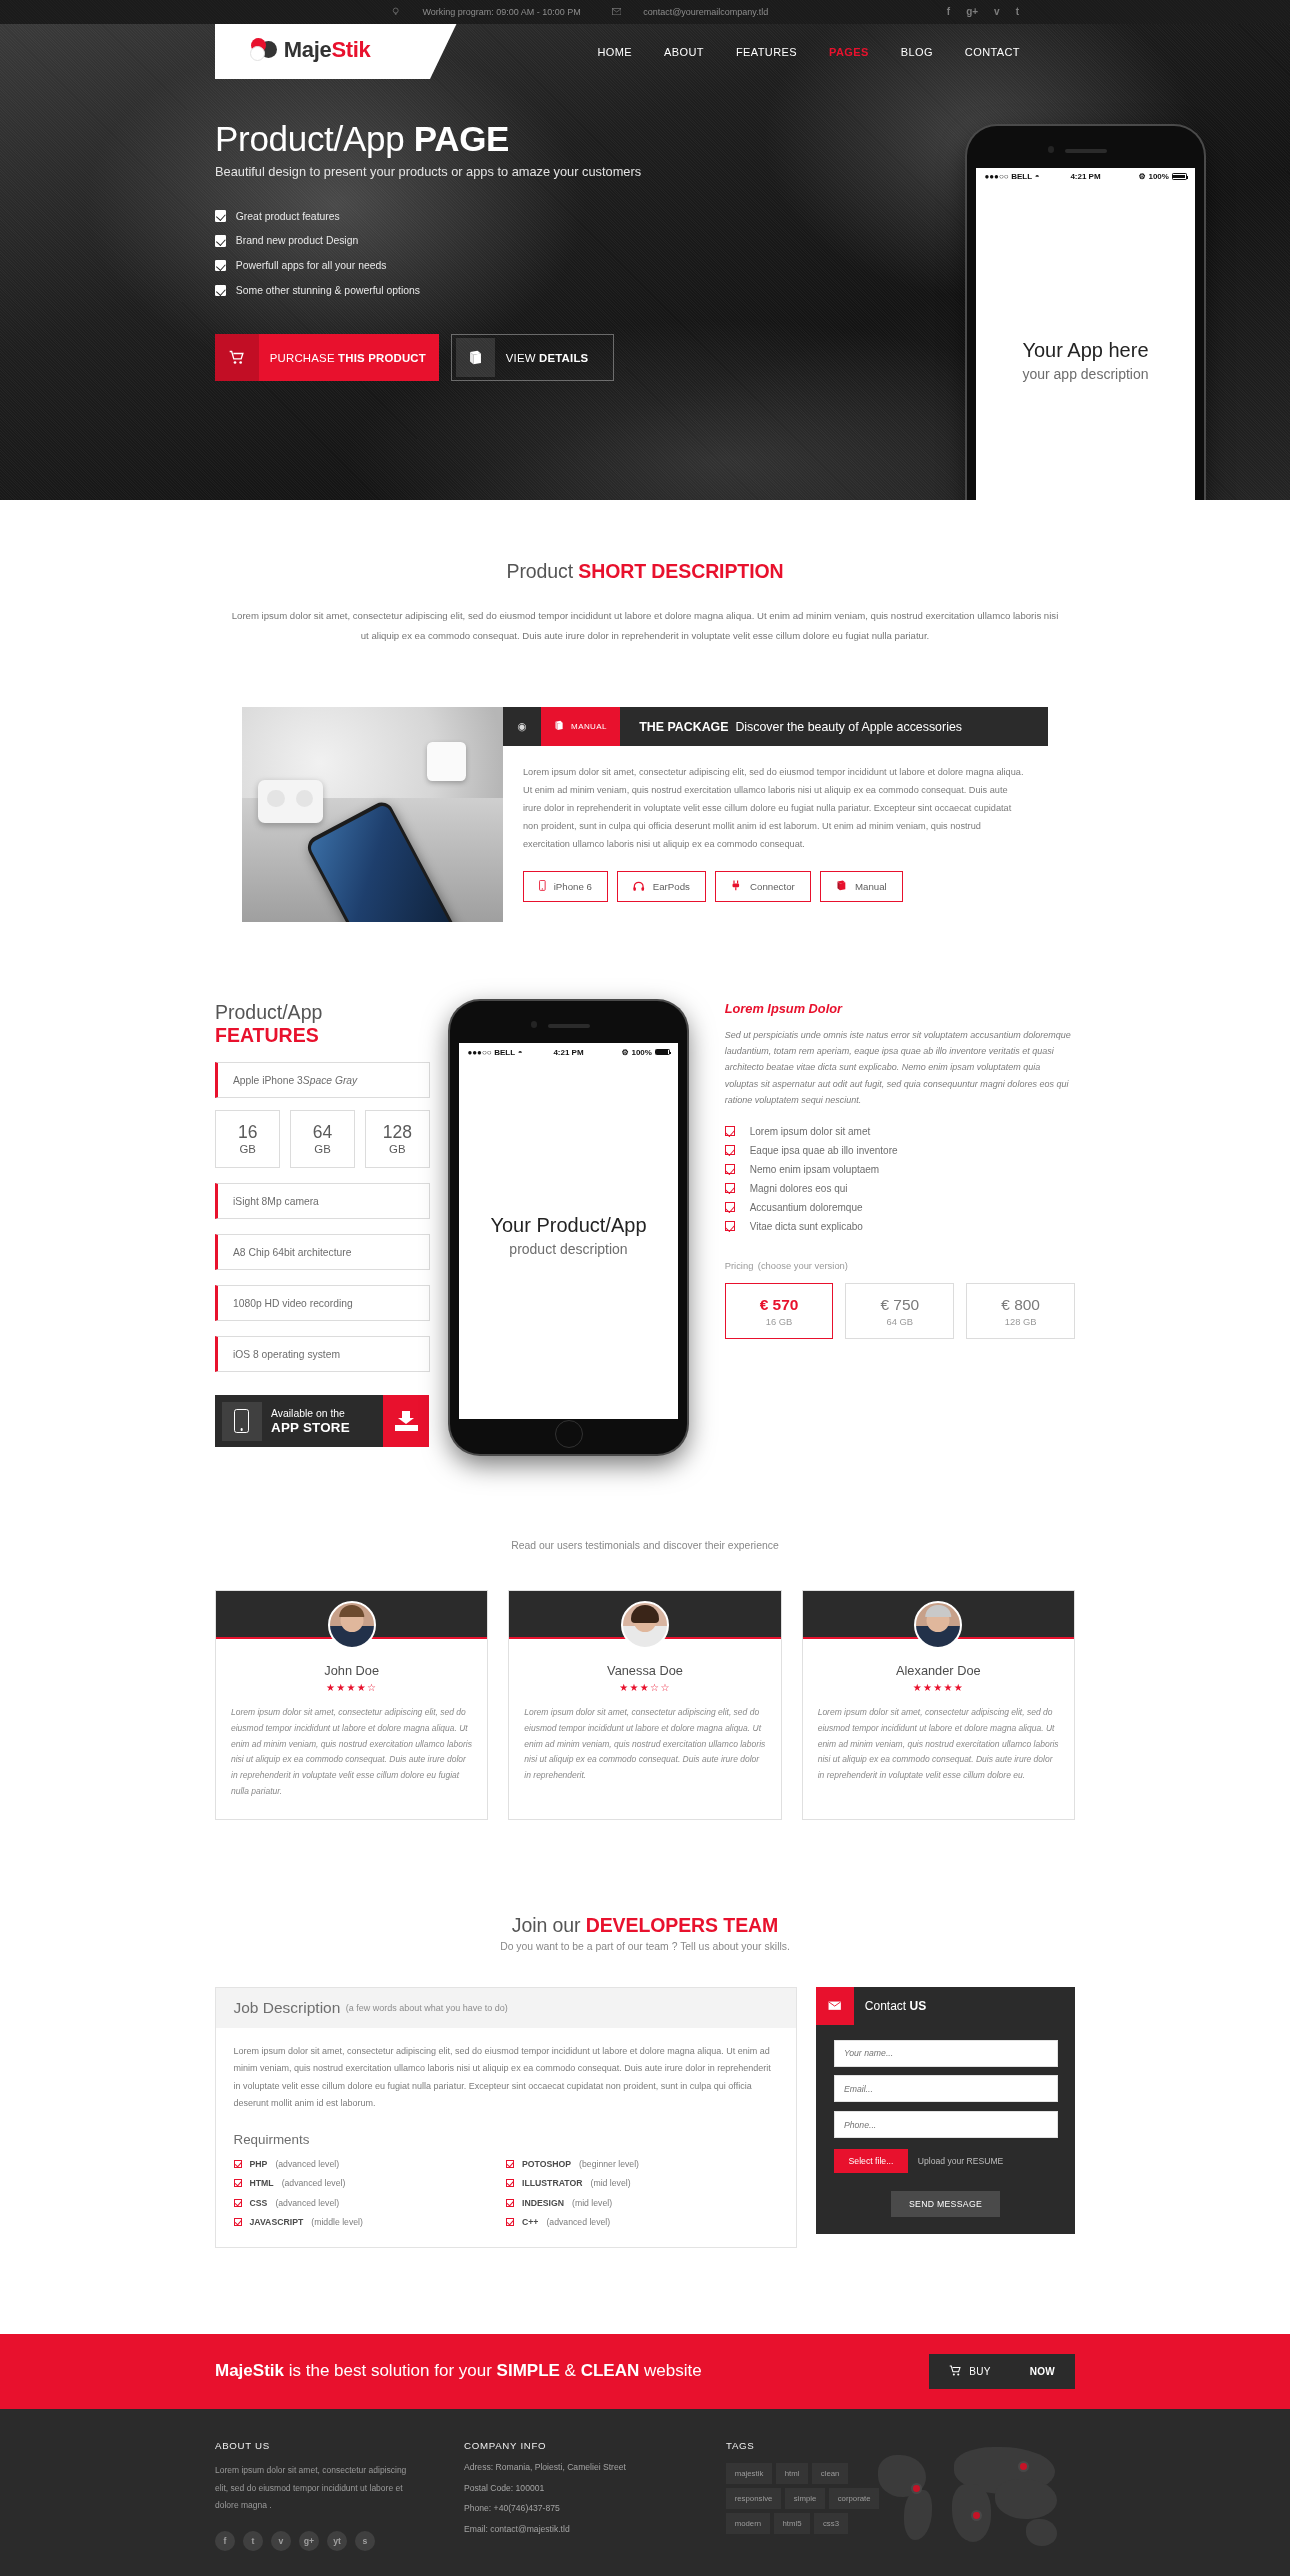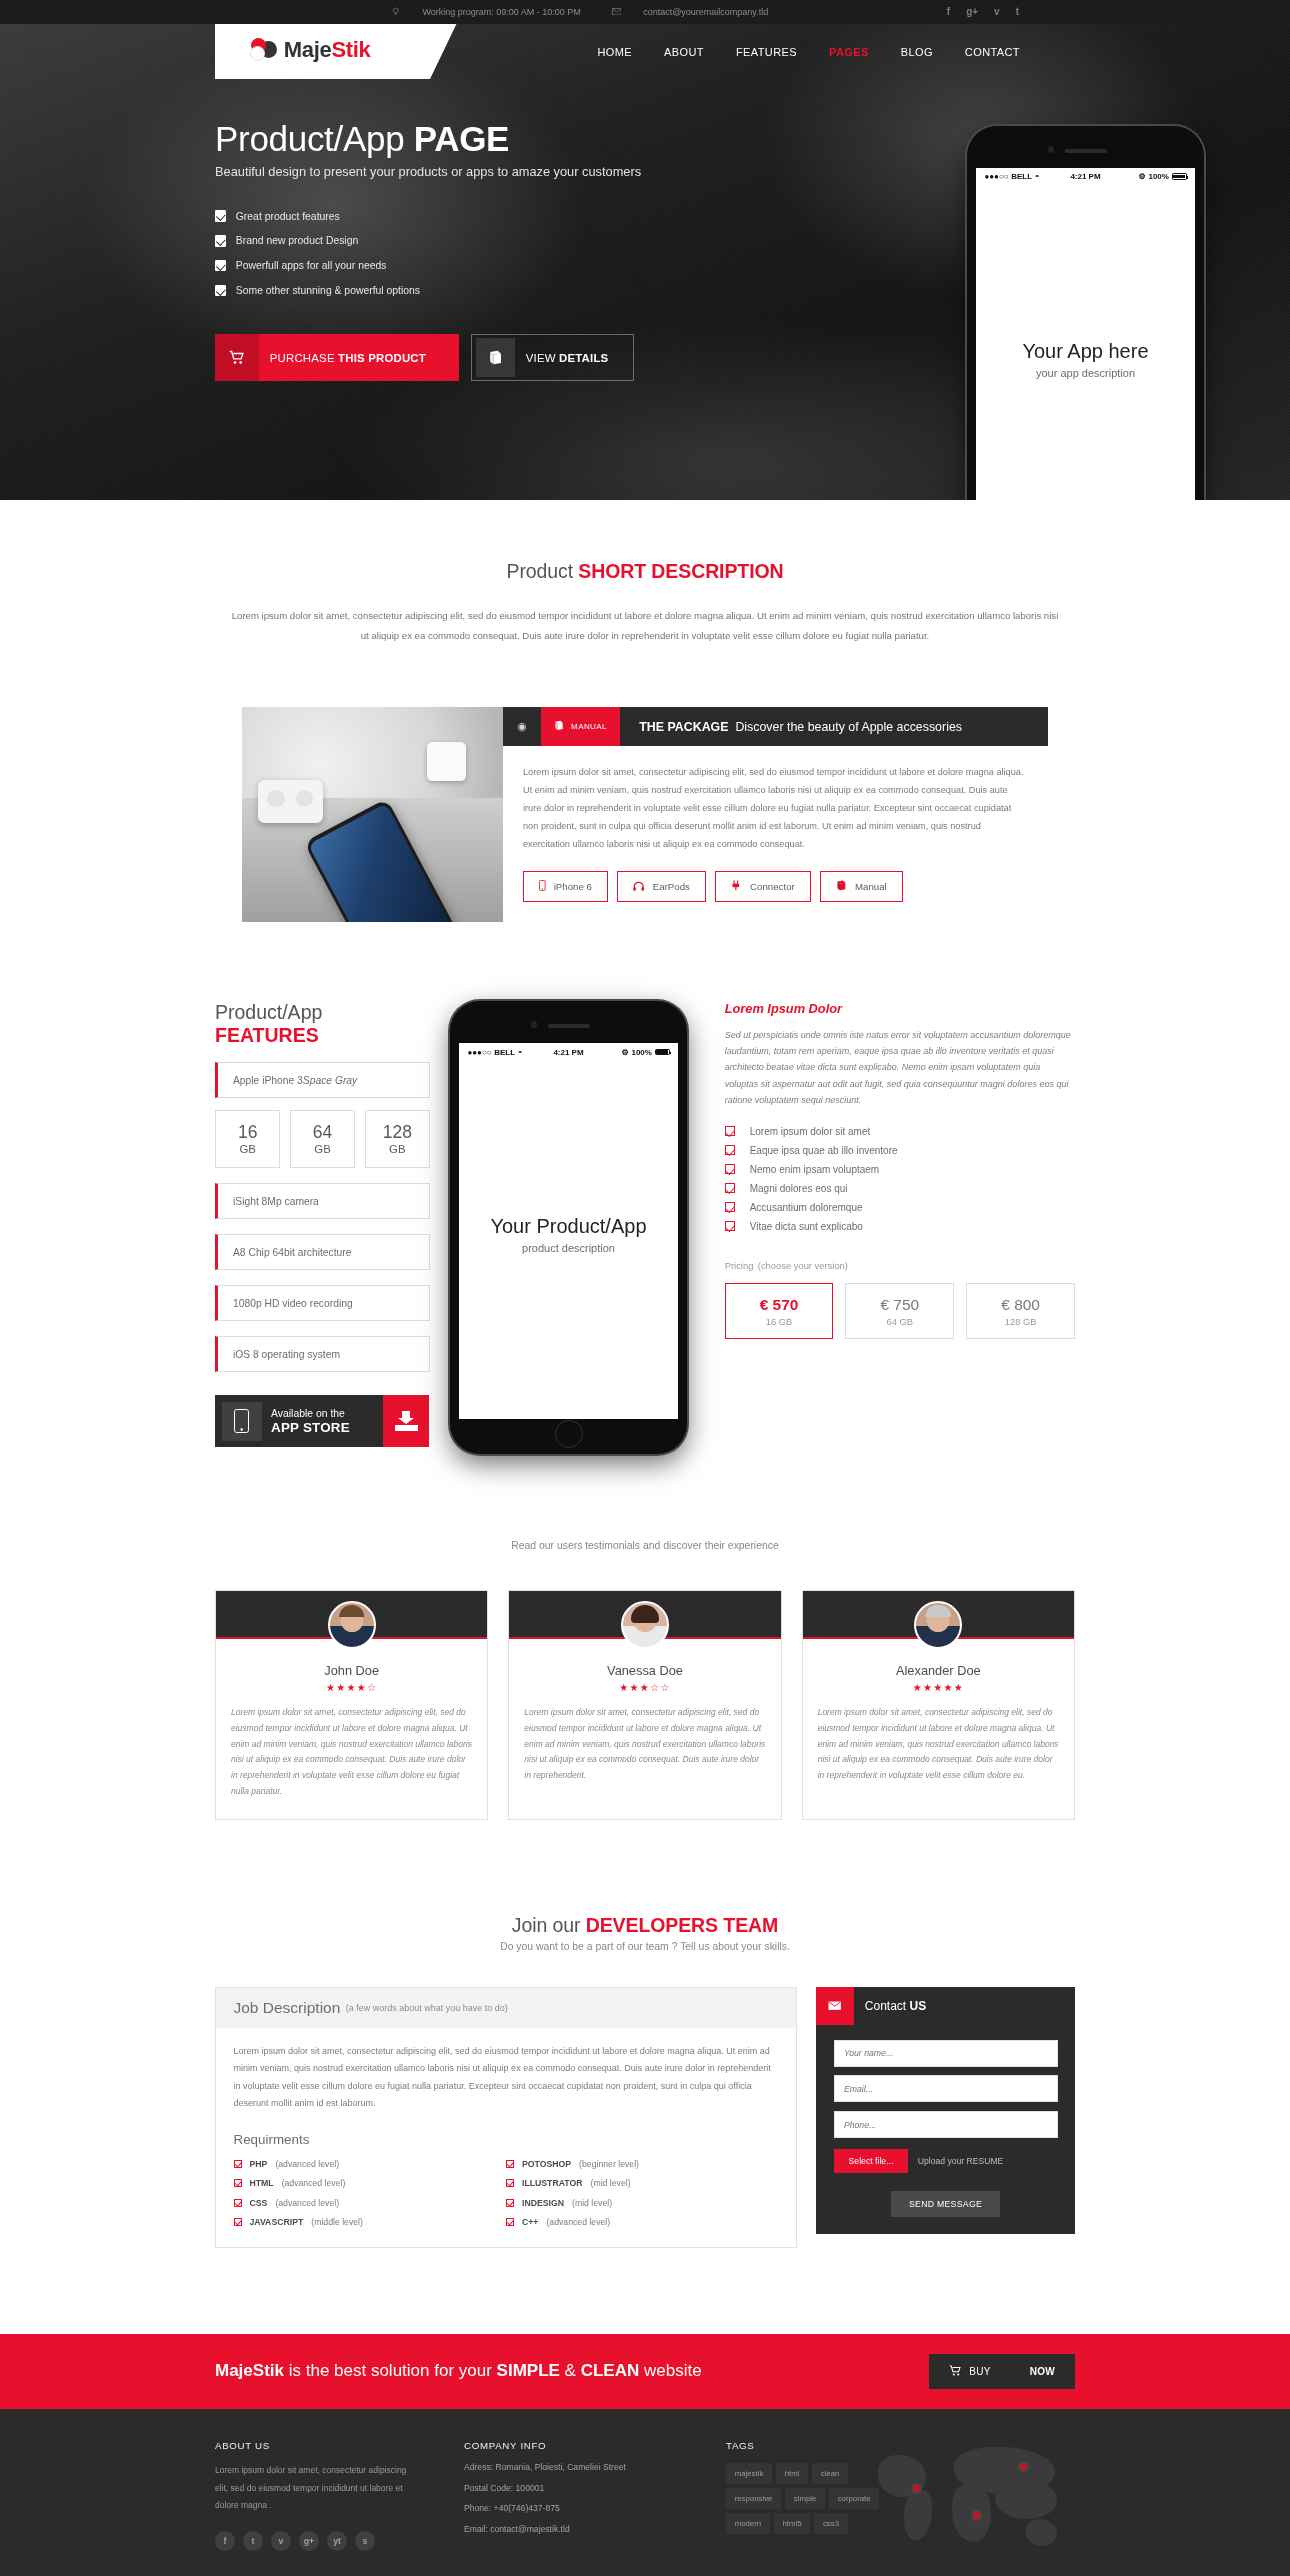--- a/index.html
+++ b/index.html
@@ -90,21 +90,21 @@
   }
   .chk-w::after {
     content: ""; position: absolute; left: 2.7px; top: 2px;
     width: 4.7px; height: 6.7px; border: solid #222; border-width: 0 1.3px 1.3px 0;
     transform: rotate(42deg);
   }
   .hero-btns { margin-top: 38px; display: flex; gap: 12px; }
   .btn-big {
     display: flex; align-items: center; height: 47px; cursor: pointer; text-decoration:none;
   }
-  .btn-red { background: #e8112d; width: 244px; }
+  .btn-red { background: #e8112d; width: 224px; }
   .btn-ghost { border: 0.7px solid rgba(255,255,255,.35); width: 163px; }
   .btn-ico {
     width: 44px; height: 47px; display: flex; align-items: center; justify-content: center;
     font-size: 16px; color: #fff; flex: none;
   }
   .btn-red .btn-ico { background: rgba(0,0,0,.16); }
   .btn-ghost .btn-ico { background: rgba(255,255,255,.12); height:39px; width:39px; margin-left:4px;}
   .btn-lbl { color: #fff; font-size: 11.4px; padding-left: 10.8px; letter-spacing: 0.2px;}
   .btn-lbl b { font-weight: bold; }
 
@@ -122,21 +122,21 @@
   .phone-screen { background: #fff; height: 376px; position: relative; }
   .status { display: flex; align-items: center; height: 17.5px; padding: 0 8px; font-size: 8px; color: #111; font-weight: bold;}
   .status .left { display:flex; align-items:center; gap:2.7px;}
   .status .mid { position:absolute; left:50%; transform:translateX(-50%);}
   .status .right { margin-left: auto; display:flex; align-items:center; gap:2.7px;}
   .batt { width: 15px; height: 6.7px; border: 0.7px solid #111; border-radius: 1.3px; position: relative; }
   .batt::before { content:""; position:absolute; inset:0.7px; background:#111;}
   .batt::after { content:""; position:absolute; right:-2px; top:2px; width:1.3px; height:2.7px; background:#111;}
   .app-copy { position: absolute; left: 0; right: 0; top: 50%; transform: translateY(-40%); text-align: center;}
   .app-title { font-size: 20px; color: #232323; font-weight: 300;}
-  .app-desc { font-size: 11px; color: #6d6d6d; margin-top: 4px;}
+  .app-desc { font-size: 14px; color: #6d6d6d; margin-top: 4px;}
 
   
   .sec { padding: 0; }
   .sec-head { text-align: center; }
   .sec-h1 { font-size: 19.5px; font-weight: 300; color: #555; letter-spacing: -0.1px;}
   .sec-h1 b { color: #e8112d; font-weight: bold; }
   .sec-sub { color: #888; font-size: 10.4px; margin-top: 4px;}
 
   .lead {
     width: 837px; margin: 23px auto 0; text-align: center;

